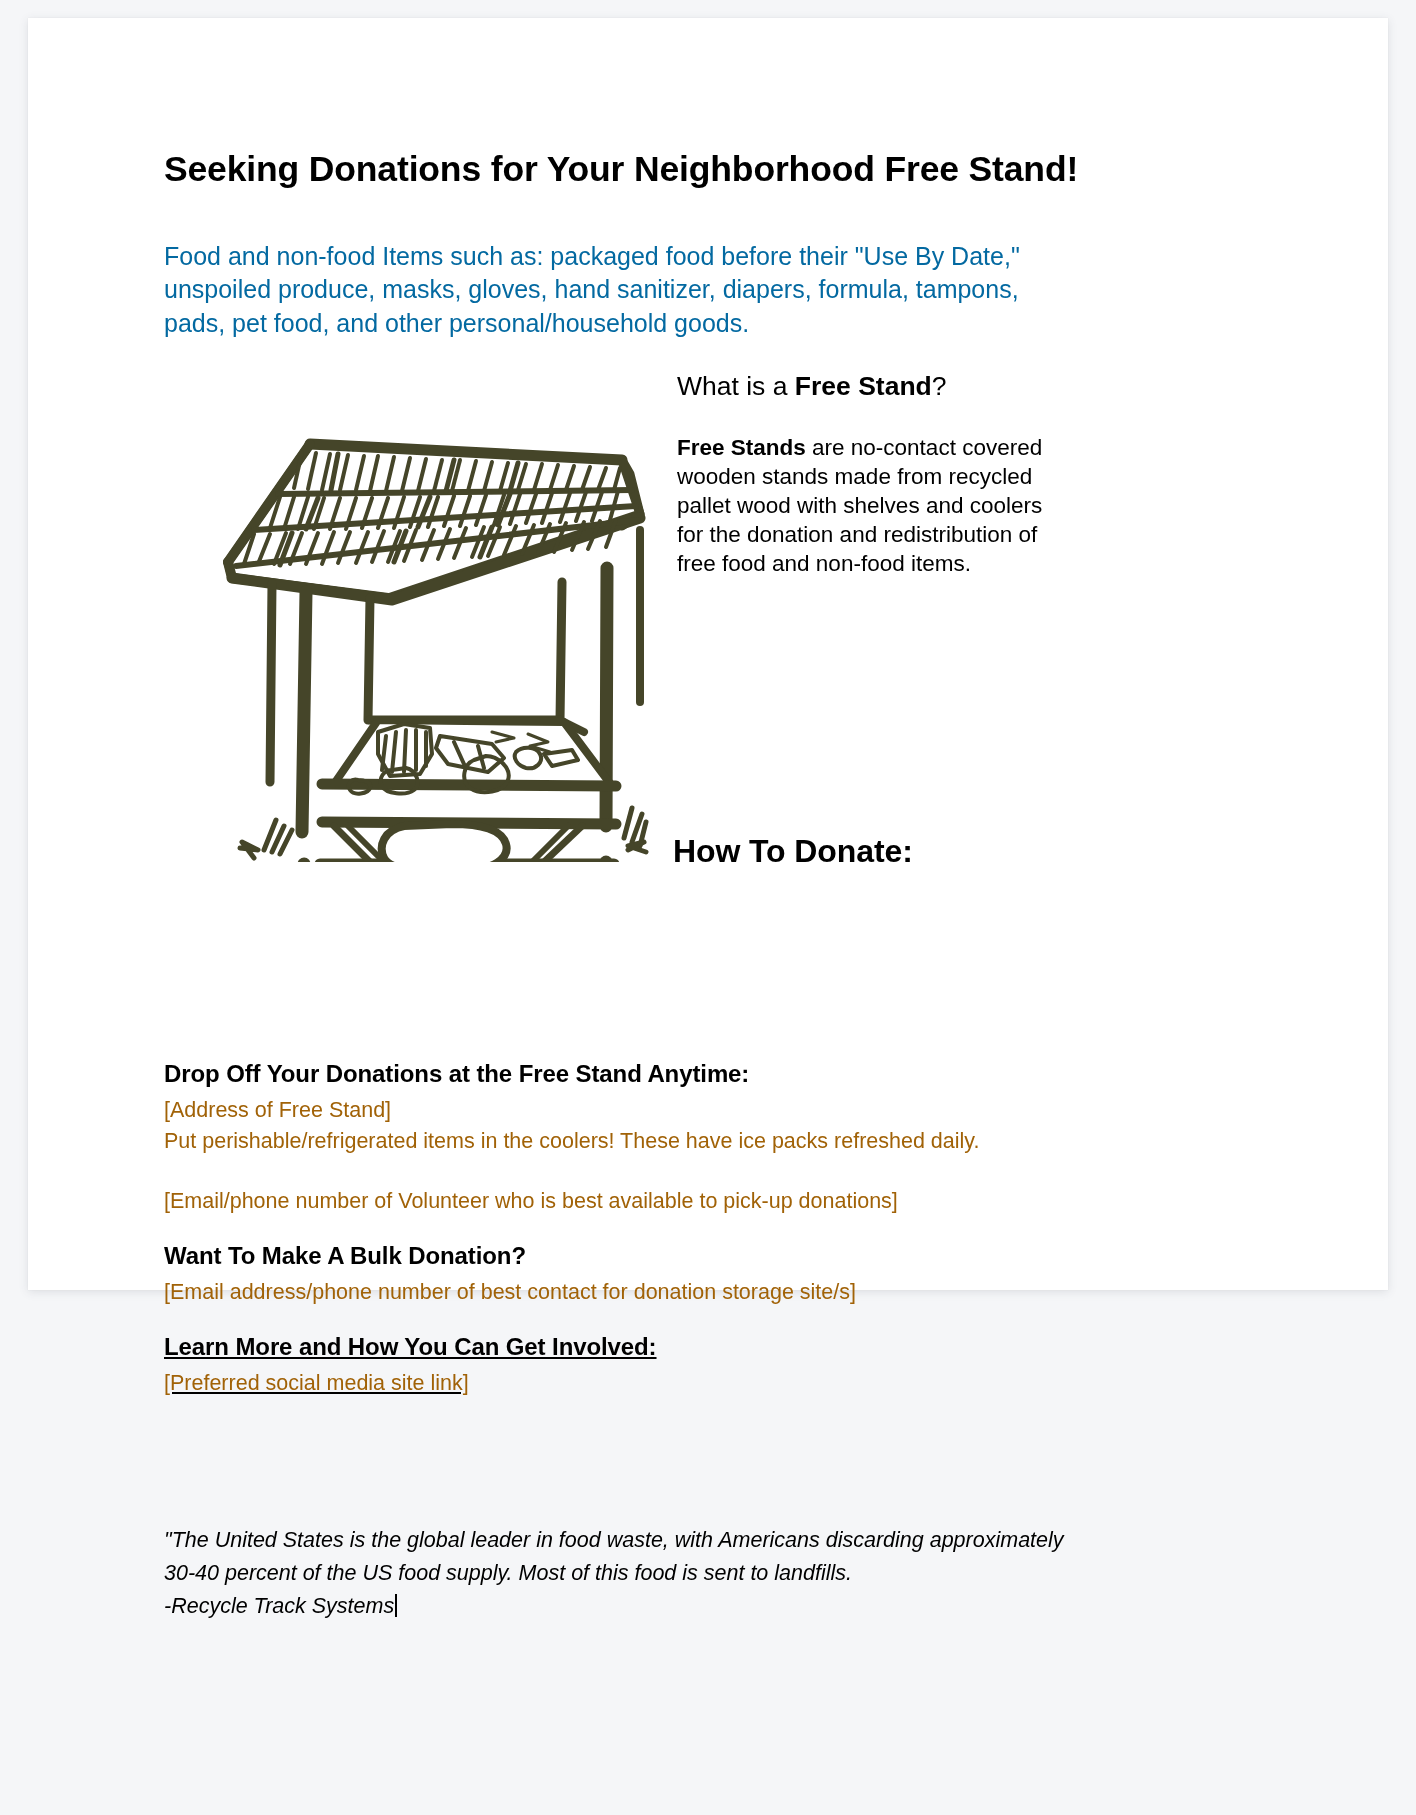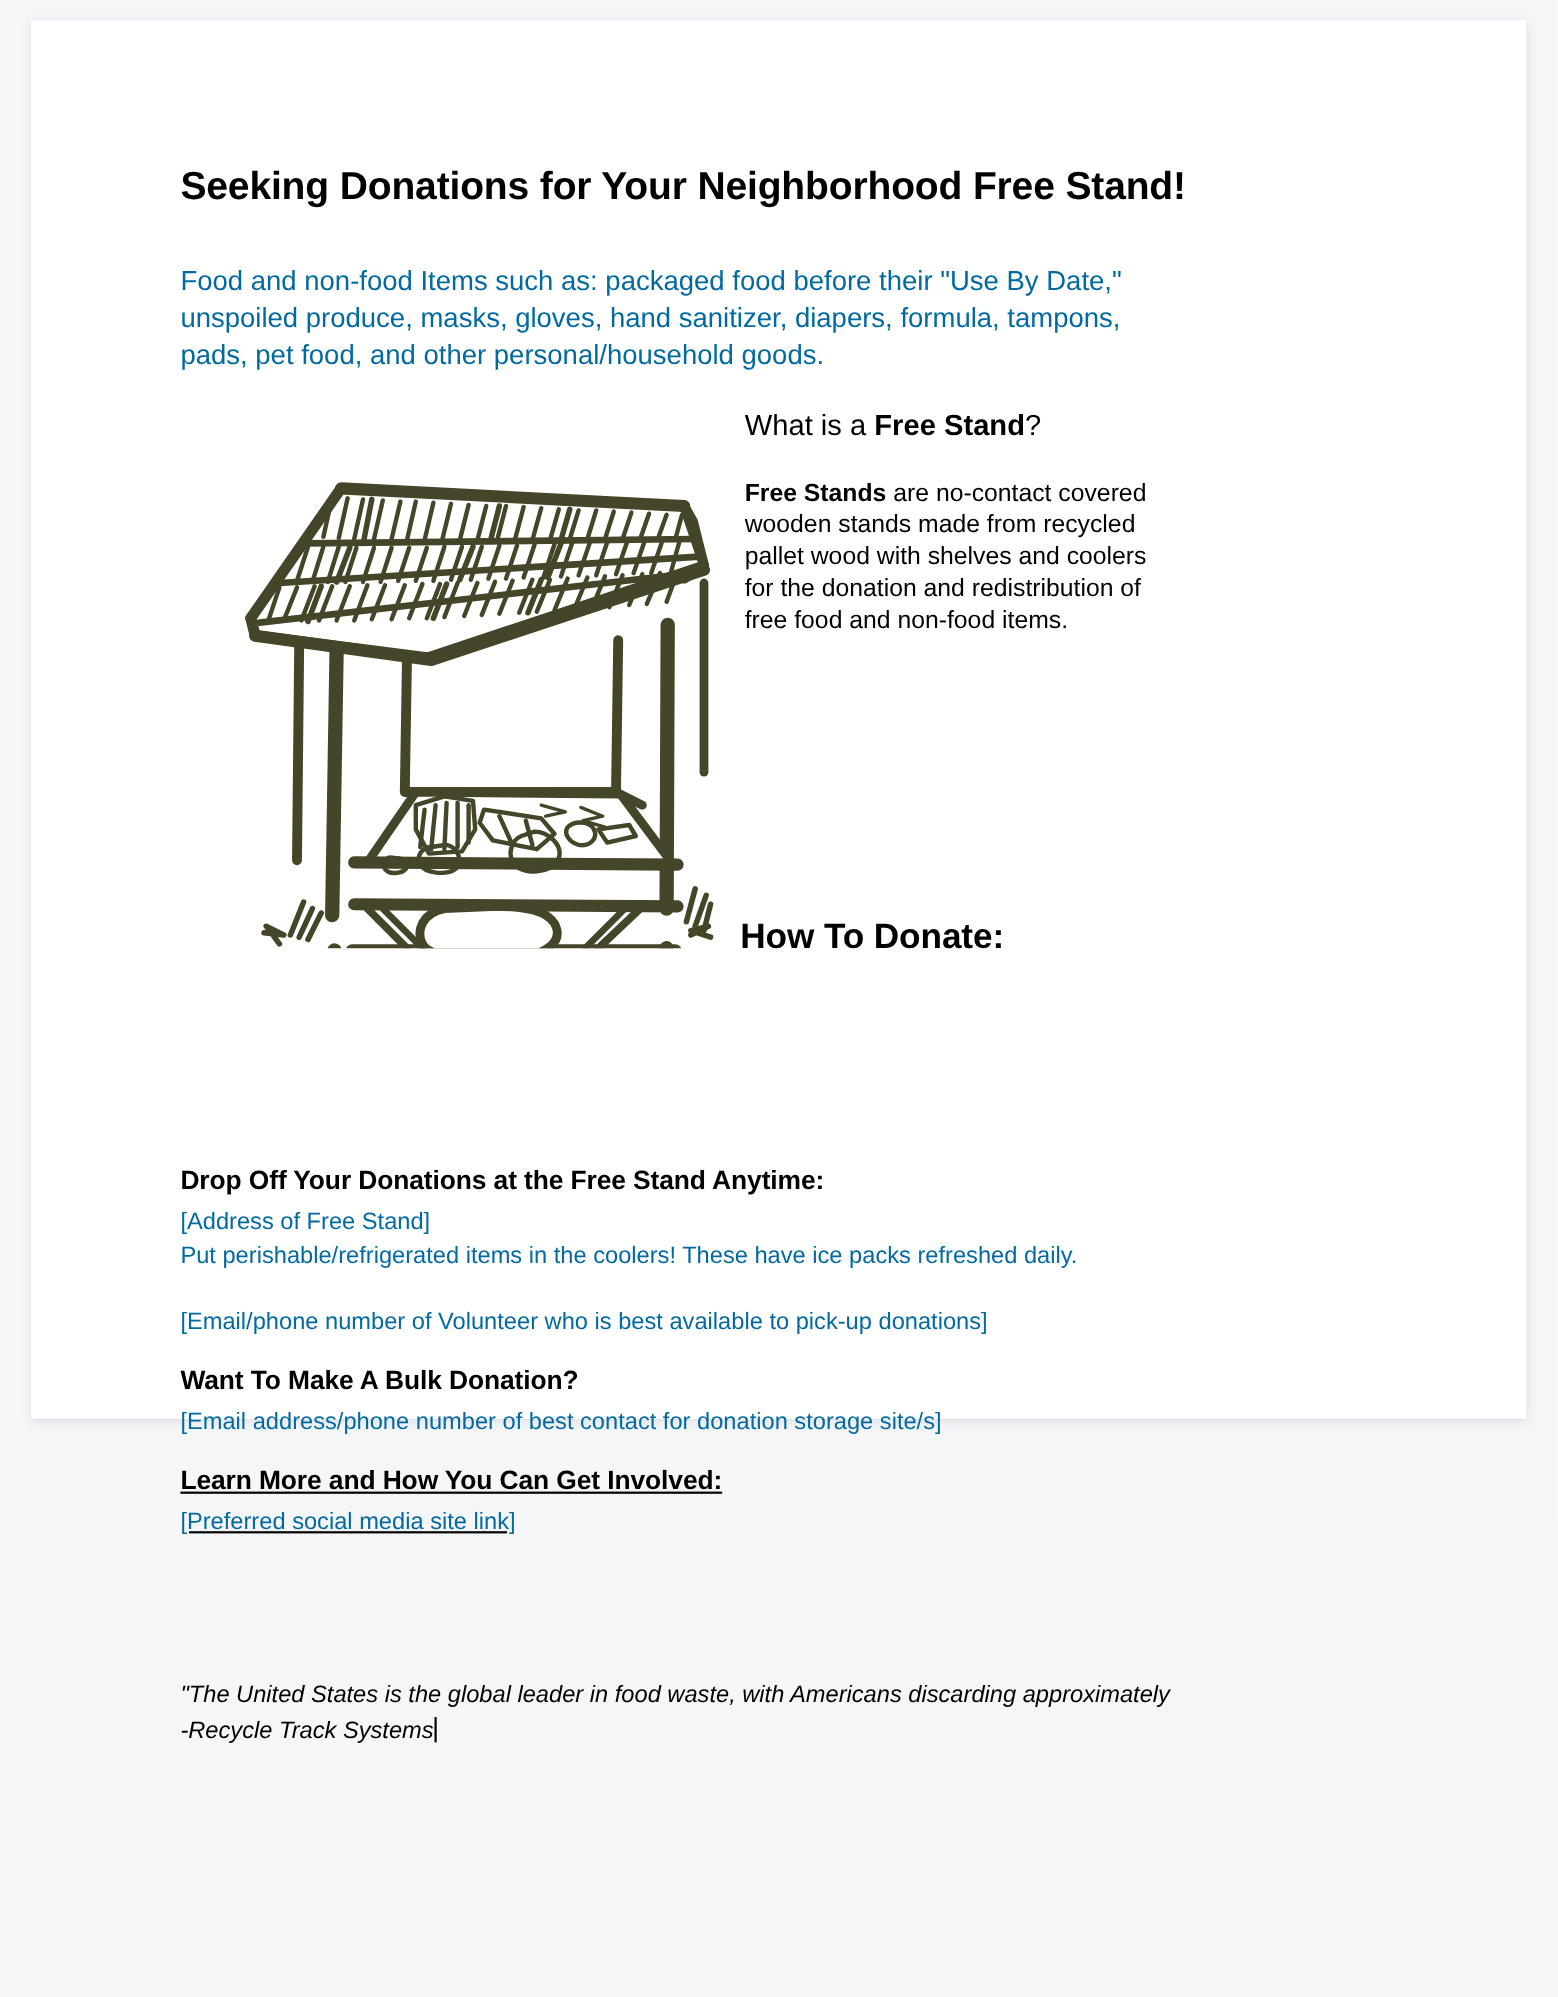--- a/index.html
+++ b/index.html
@@ -113,21 +113,21 @@
     font-size: 24px;
     font-weight: bold;
     color: #000000;
     line-height: 1.25;
     margin: 0 0 6px 0;
     letter-spacing: -0.1px;
   }
   .d-line {
     font-size: 21.5px;
     line-height: 31px;
-    color: #0369a1;
+    color: #a16207;
     margin: 0;
   }
 
   .block-gap-sm { margin-bottom: 24px; }
 
   
   .quote {
     position: absolute;
     left: 136px;
     top: 1506px;
@@ -394,16 +394,17 @@
 
     <div class="d-block">
       <div class="d-head">Learn More and How You Can Get Involved:</div>
       <p class="d-line">[Preferred social media site link]</p>
     </div>
 
   </div>
 
   <div class="quote">
     <div>"The United States is the global leader in food waste, with Americans discarding approximately</div>
+    <div>30-40 percent of the US food supply. Most of this food is sent to landfills.</div>
     <div><span>-Recycle Track Systems</span><span class="caret"></span></div>
   </div>
 
 </div>
 
 </body></html>

